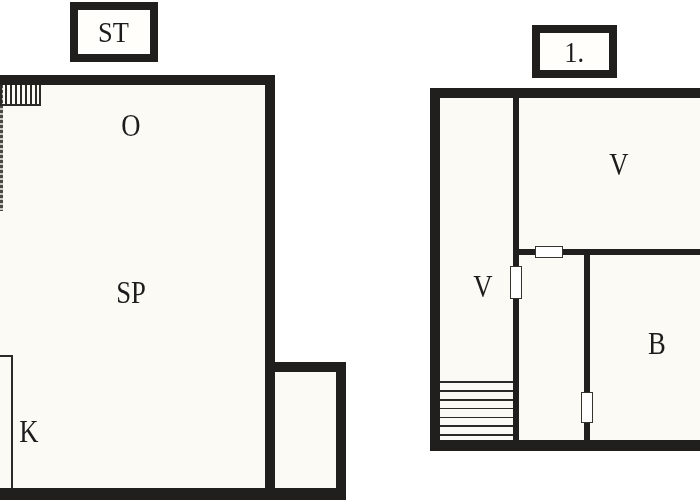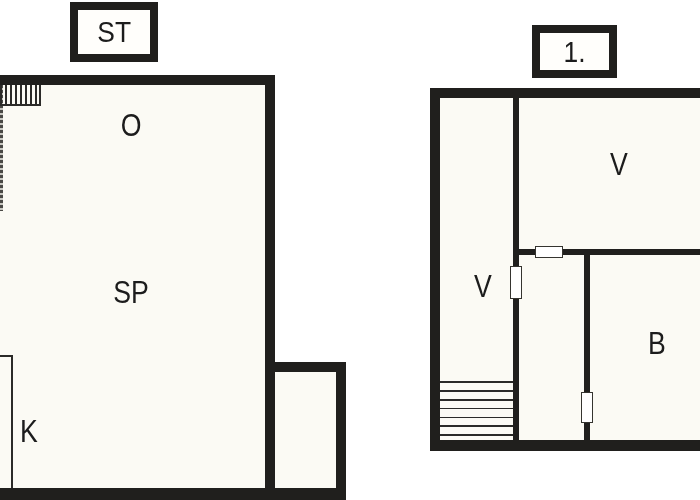--- a/index.html
+++ b/index.html
@@ -1,18 +1,18 @@
 <!DOCTYPE html>
 <html><head>
 <meta charset="utf-8">
 <style>
   html,body{margin:0;padding:0;background:#ffffff;}
   .canvas{
     position:relative;width:700px;height:500px;overflow:hidden;
-    background:#ffffff;font-family:Liberation Sans, sans-serif;color:#1c1c1c;
+    background:#ffffff;font-family:Liberation Serif, serif;color:#1c1c1c;
   }
   .room{position:absolute;background:#fbfaf4;}
   .wall{position:absolute;background:#201f1d;}
   .thinline{position:absolute;background:#2b2a28;}
   .badge{
     position:absolute;box-sizing:border-box;background:#fffefb;
     border:8px solid #201f1d;display:flex;align-items:center;justify-content:center;
     font-size:30px;color:#1c1c1c;
   }
   .badge span{transform:scaleX(0.88);}

